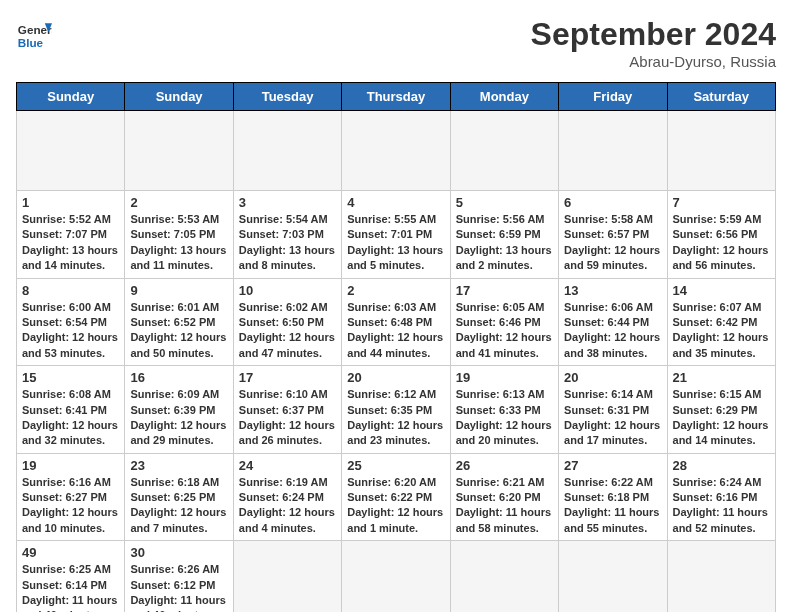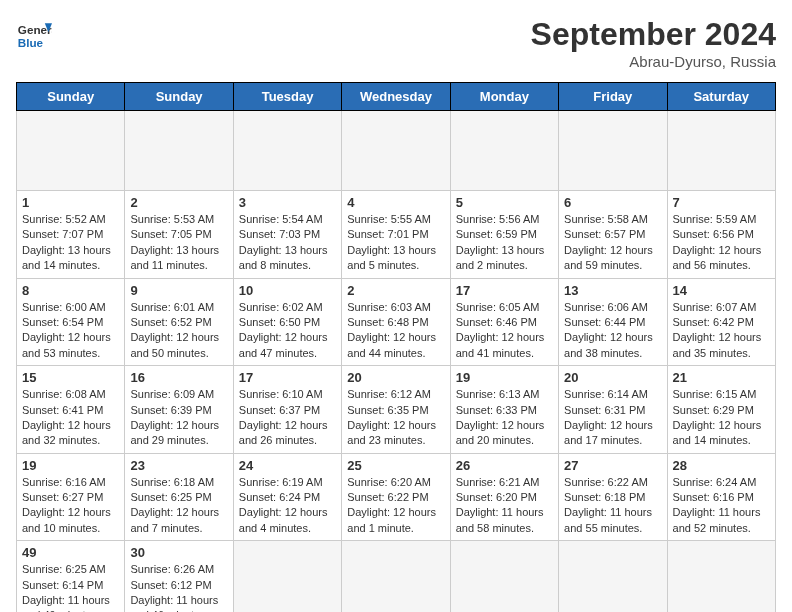--- a/index.html
+++ b/index.html
@@ -65,20 +65,21 @@
     .day-num {
       font-size: 13px;
       font-weight: bold;
       color: #333;
       display: block;
       margin-bottom: 2px;
     }
     .day-info {
       color: #333;
       line-height: 1.4;
+      font-weight: bold;
     }
     tr.week-row td {
       height: 80px;
     }
   </style>
 </head>
 <body>
 
 <div class="header">
   <div class="logo">
@@ -93,21 +94,21 @@
     <div class="location">Abrau-Dyurso, Russia</div>
   </div>
 </div>
 
 <table>
   <thead>
     <tr>
     <th>Sunday</th>
         <th>Sunday</th>
         <th>Tuesday</th>
-        <th>Wednesday</th>
+        <th>Thursday</th>
         <th>Monday</th>
         <th>Friday</th>
         <th>Saturday</th>
       </tr>
   </thead>
   <tbody id="calendar-body">
   <tr class="week-row">
         <td class="empty"></td>
         <td class="empty"></td>
         <td class="empty"></td>

